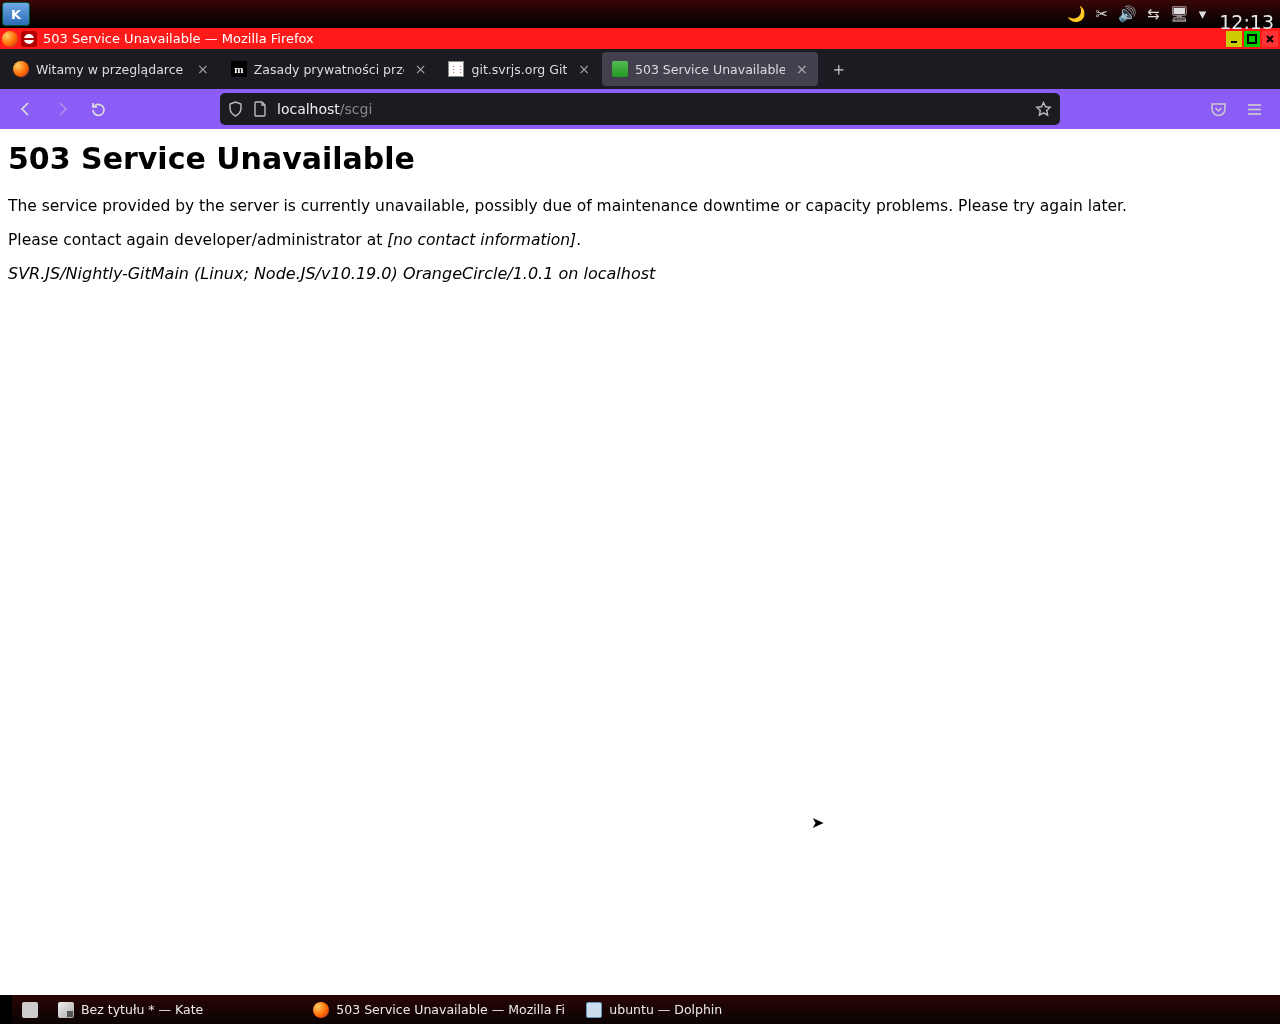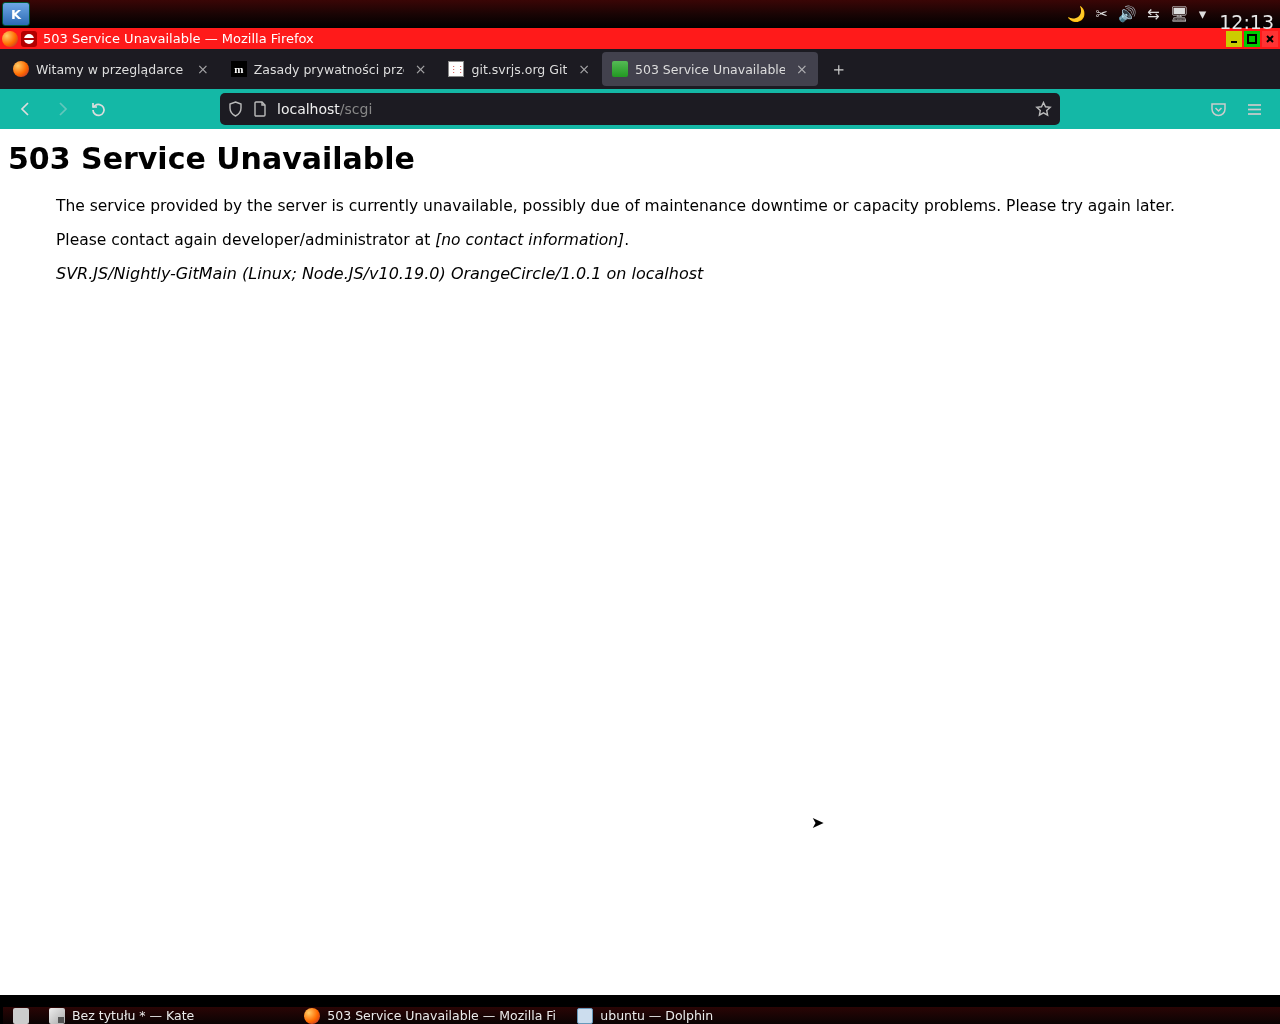--- a/index.html
+++ b/index.html
@@ -50,21 +50,21 @@
   border-radius: 4px; margin: 0 1px; min-width: 0;
 }
 .tab.active { background:#42414d; }
 .tab .favicon { width:16px; height:16px; flex-shrink:0; }
 .tab .label { max-width: 150px; overflow:hidden; white-space:nowrap; }
 .tab .tab-x { opacity:.7; font-size:14px; margin-left:4px; }
 .newtab-btn { width:28px;height:28px;display:flex;align-items:center;justify-content:center;color:#ccc;font-size:18px;margin-left:6px;}
 
 
 .navbar {
-  height: 40px; background:#14b8a6;
+  height: 40px; background:#8b5cf6;
   display:flex; align-items:center; gap:8px; padding:0 12px;
 }
 .nav-btn { width:28px;height:28px;display:flex;align-items:center;justify-content:center;color:#ccc;}
 .nav-btn.disabled{opacity:.4;}
 .urlbar {
   flex-basis: 840px; height:32px; background:#1c1b22; border-radius:5px;
   display:flex; align-items:center; padding:0 8px; gap:10px; color:#aaa;
   margin-left: 100px;
 }
 .urlbar .urltext { color:#eee; font-size:14px; }
@@ -72,30 +72,30 @@
 .urlbar .star { margin-left:auto; }
 .nav-spacer{flex:1;}
 
 
 .page {
   height: 866px; background:#fff; color:#000;
   font-family: "DejaVu Serif", Georgia, serif;
   padding: 12px 8px;
 }
 .page h1 { font-size: 30px; font-weight: bold; margin-bottom: 20px; }
-.page p { font-size: 15.5px; margin-bottom: 14px; line-height:1.3;margin-left:48px; }
+.page p { font-size: 15.5px; margin-bottom: 14px; line-height:1.3; }
 .page .italic { font-style: italic; }
 .page .server-sig { font-style: italic; font-size:16px;}
 
 
 .cursor{position:absolute;left:811px;top:813px;font-size:16px;color:#000;pointer-events:none;}
 
 
 .bottom-panel {
-  position:absolute; bottom:0; left:3px; right:0; height:17px;
+  position:absolute; bottom:0; left:12px; right:0; height:29px;
   background: linear-gradient(#2a0505, #0a0303);
   display:flex; align-items:center; color:#eaeaea; font-size:12.5px;
 }
 .task {
   display:flex; align-items:center; gap:7px; padding:0 10px; height:100%;
   min-width:0;
 }
 .task .ticon{width:16px;height:16px;flex-shrink:0;}
 .task .tlabel{max-width:230px;overflow:hidden;white-space:nowrap;}
 

